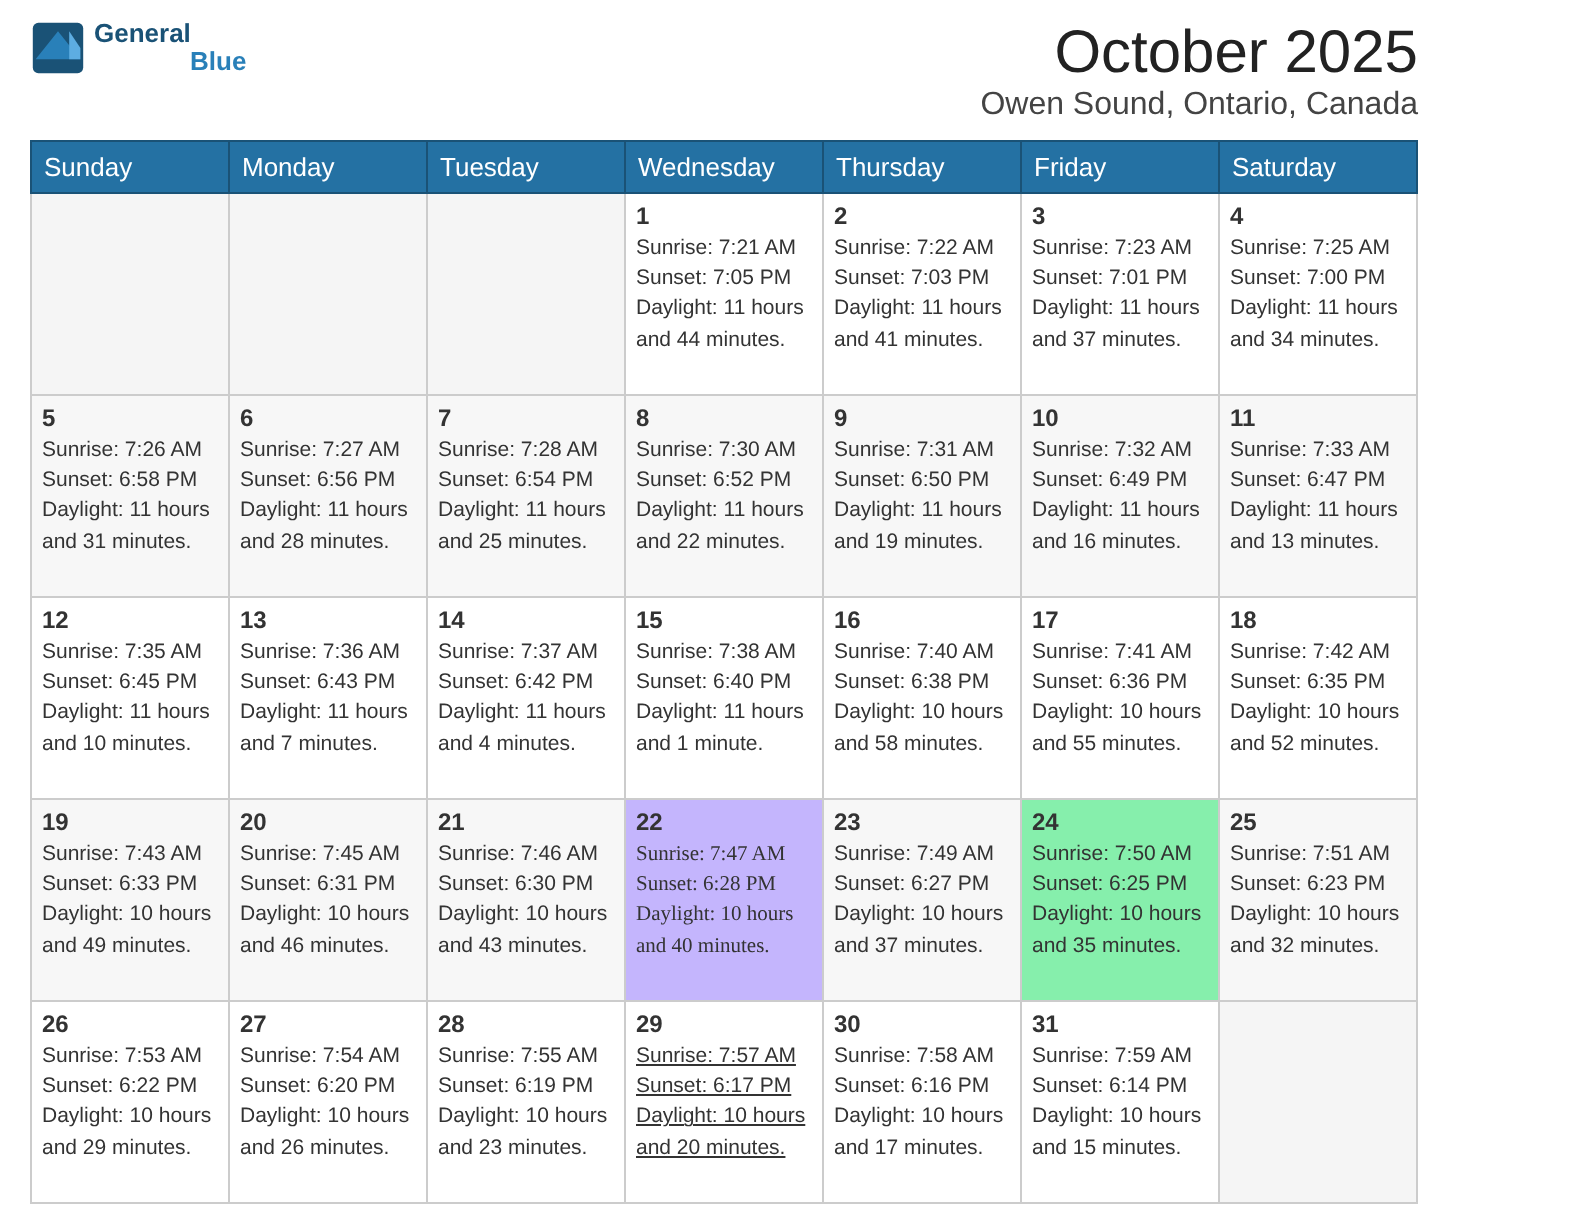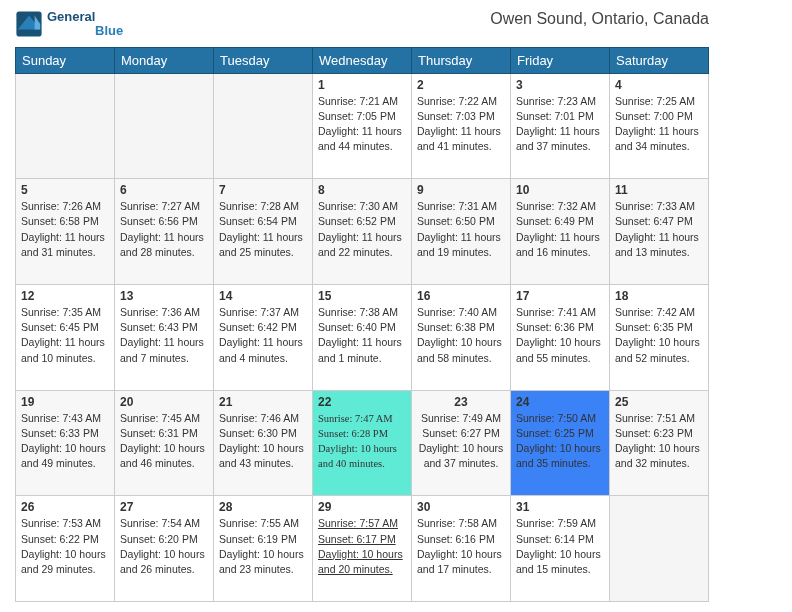--- a/index.html
+++ b/index.html
@@ -97,20 +97,21 @@
         <rect x="2" y="2" width="36" height="36" rx="4" fill="#1a5276"></rect>
         <polygon points="20,8 36,28 4,28" fill="#2980b9"></polygon>
         <polygon points="28,8 36,20 36,28 28,28" fill="#5dade2"></polygon>
       </svg>
       <div>
         <div style="font-size:13px;font-weight:bold;color:#1a5276;line-height:1.1;">General</div>
         <div style="font-size:13px;font-weight:bold;color:#2980b9;line-height:1.1;padding-left:48px;">Blue</div>
       </div>
     </div>
     <div class="title-block">
+      <div class="main-title">October 2025</div>
       <div class="subtitle">Owen Sound, Ontario, Canada</div>
     </div>
   </div>
 
   <table class="calendar">
     <thead>
       <tr>
 
       <th>Sunday</th>
           <th>Monday</th>
@@ -272,35 +273,35 @@
 Daylight: 10 hours
 and 46 minutes.</div>
           </td>
           <td style="background: rgb(247, 247, 247);">
             <span class="day-number">21</span>
             <div class="day-info" style="white-space: pre-line;">Sunrise: 7:46 AM
 Sunset: 6:30 PM
 Daylight: 10 hours
 and 43 minutes.</div>
           </td>
-          <td style="background: #5eead4;">
+          <td style="background: #c4b5fd;">
             <span class="day-number">22</span>
             <div class="day-info" style="white-space: pre-line; font-family: Liberation Serif, serif;">Sunrise: 7:47 AM
 Sunset: 6:28 PM
 Daylight: 10 hours
 and 40 minutes.</div>
           </td>
-          <td style="background: rgb(247, 247, 247); text-align: center;">
+          <td style="background: rgb(247, 247, 247);">
             <span class="day-number">23</span>
             <div class="day-info" style="white-space: pre-line;">Sunrise: 7:49 AM
 Sunset: 6:27 PM
 Daylight: 10 hours
 and 37 minutes.</div>
           </td>
-          <td style="background: #3b82f6;">
+          <td style="background: #86efac;">
             <span class="day-number">24</span>
             <div class="day-info" style="white-space: pre-line;">Sunrise: 7:50 AM
 Sunset: 6:25 PM
 Daylight: 10 hours
 and 35 minutes.</div>
           </td>
           <td style="background: rgb(247, 247, 247);">
             <span class="day-number">25</span>
             <div class="day-info" style="white-space: pre-line;">Sunrise: 7:51 AM
 Sunset: 6:23 PM

